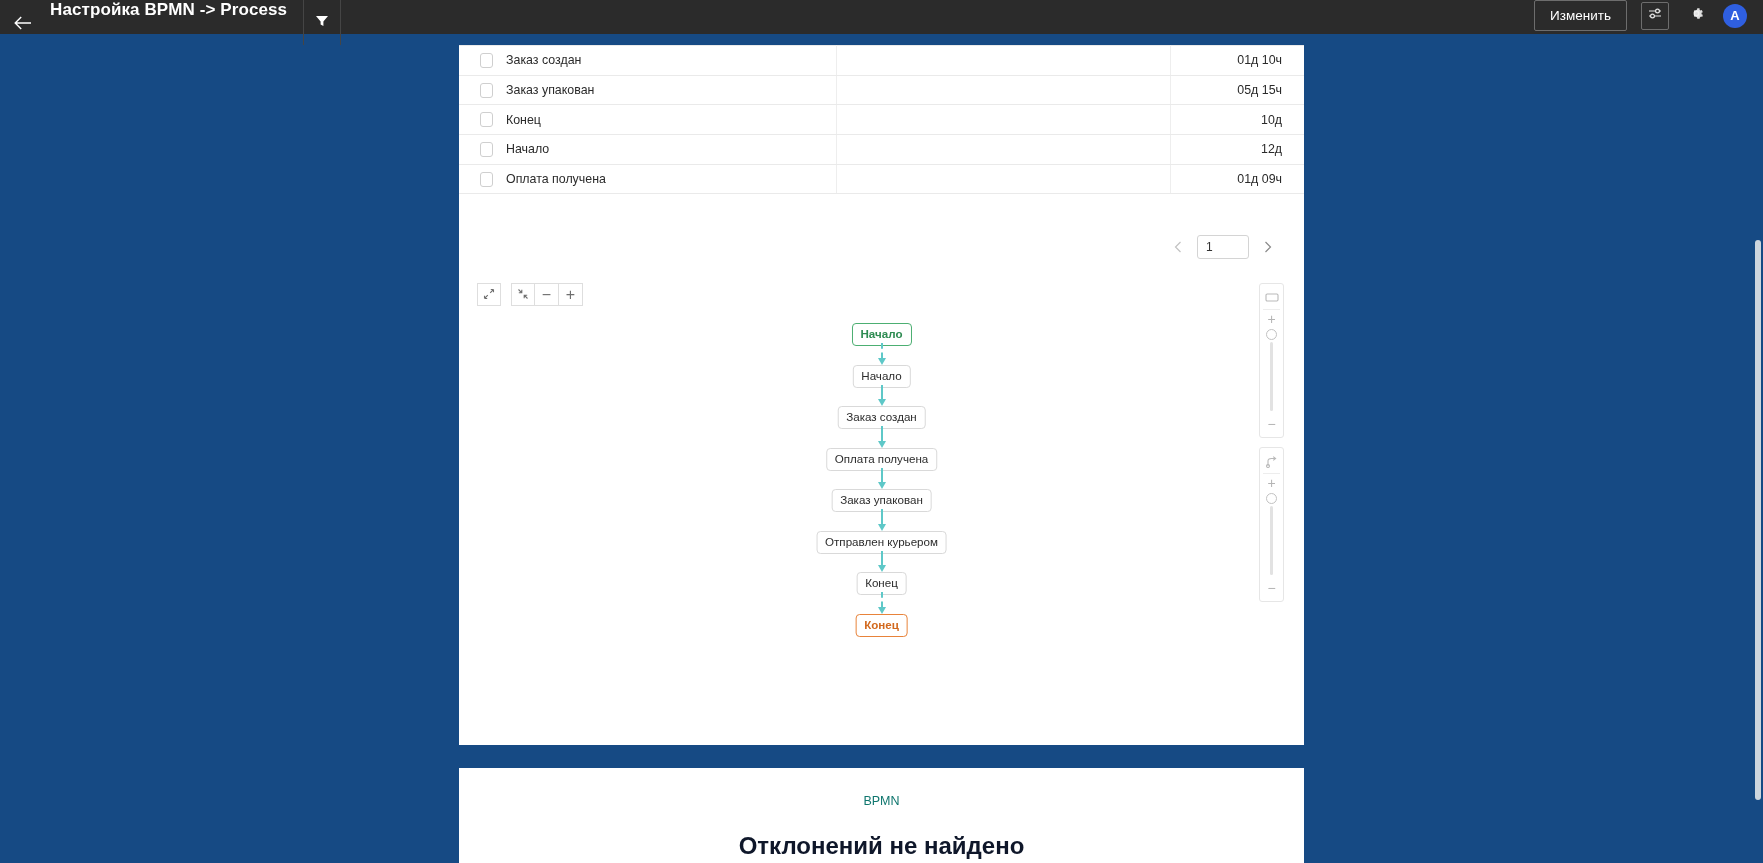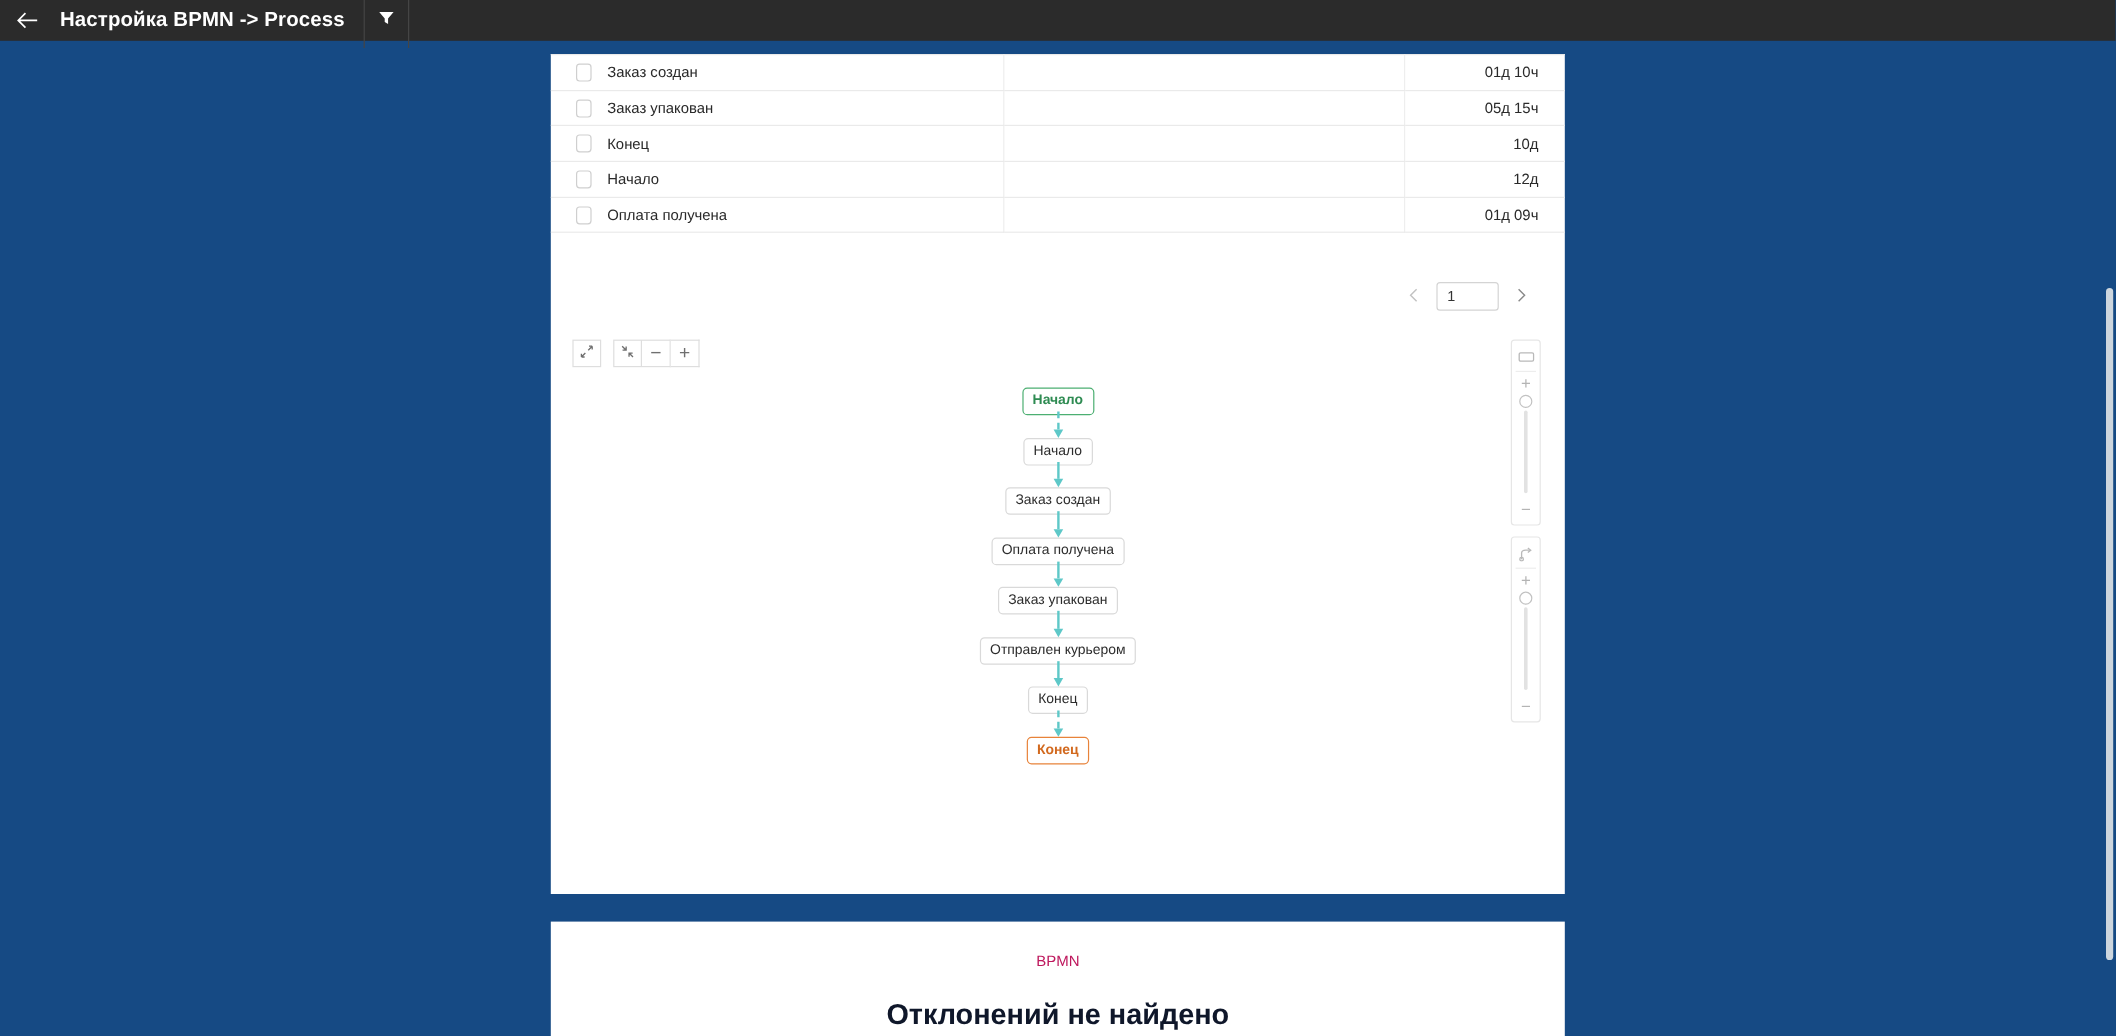--- a/index.html
+++ b/index.html
@@ -8,21 +8,21 @@
     background: #164a84;
     font-family: "Liberation Sans", sans-serif;
     overflow: hidden;
   }
 
   
   .topbar {
     position: absolute; top: 0; left: 0;
     width: 1763px; height: 34px;
     background: #2b2b2b;
-    display: flex; align-items: center;
+    display: flex; align-items: flex-start;
   }
   .back-btn {
     width: 46px; height: 45px;
     display: flex; align-items: center; justify-content: center;
     cursor: pointer;
   }
   .back-btn svg { display: block; }
   .app-title {
     color: #ffffff;
     font-size: 17px;
@@ -250,21 +250,21 @@
     flex: 1;
     background: #e2e2e2;
     border-radius: 2px;
     margin: 2px 0 6px;
     cursor: pointer;
   }
 
   
   .bp-tab {
     text-align: center;
-    color: #be185d;
+    color: #0f766e;
     font-size: 12.5px;
     padding-top: 26px;
     cursor: pointer;
   }
   .bp-title {
     text-align: center;
     color: #0f172a;
     font-size: 24px;
     font-weight: bold;
     padding-top: 24px;
@@ -301,20 +301,41 @@
   <div class="topbar-sep"></div>
   <div class="funnel-btn">
     <span>
       <svg width="14" height="14" viewBox="0 0 14 14">
         <path d="M1 2 H13 L8.4 7.4 V12 L5.6 10.4 V7.4 Z" fill="#ffffff"></path>
       </svg>
     </span>
   </div>
   <div class="topbar-sep2"></div>
 
+  <div class="topbar-right">
+    <button class="btn-outline">Изменить</button>
+    <div class="icon-box">
+      <span>
+        <svg width="15" height="14" viewBox="0 0 15 14">
+          <path d="M1 4 H13 M1 9 H13" stroke="#e8e8e8" stroke-width="1.2"></path>
+          <circle cx="9.5" cy="4" r="1.9" fill="#2b2b2b" stroke="#e8e8e8" stroke-width="1.2"></circle>
+          <circle cx="4.5" cy="9" r="1.9" fill="#2b2b2b" stroke="#e8e8e8" stroke-width="1.2"></circle>
+        </svg>
+      </span>
+    </div>
+    <div class="icon-plain">
+      <span>
+        <svg width="17" height="17" viewBox="0 0 20 20">
+          <path fill="#f0f0f0" d="M10 6.6a3.4 3.4 0 100 6.8 3.4 3.4 0 000-6.8zm0 5.2a1.8 1.8 0 110-3.6 1.8 1.8 0 010 3.6z"></path>
+          <path fill="#f0f0f0" d="M17.4 11.5l-1.5-.6c.05-.3.08-.6.08-.9s-.03-.6-.08-.9l1.5-.6-1.1-2.6-1.5.6c-.4-.45-.85-.83-1.36-1.1l.25-1.6h-2.8l-.25 1.6c-.5.27-.96.65-1.36 1.1l-1.5-.6-1.1 2.6 1.5.6c-.05.3-.08.6-.08.9s.03.6.08.9l-1.5.6 1.1 2.6 1.5-.6c.4.45.86.83 1.36 1.1l.25 1.6h2.8l.25-1.6c.5-.27.96-.65 1.36-1.1l1.5.6z" opacity=".92"></path>
+        </svg>
+      </span>
+    </div>
+    <div class="avatar">A</div>
+  </div>
 </div>
 
 <div class="stage">
 
   <div class="card" id="card-top">
 
     <table class="table">
       <tbody>
           <tr>
             <td class="col-name">

